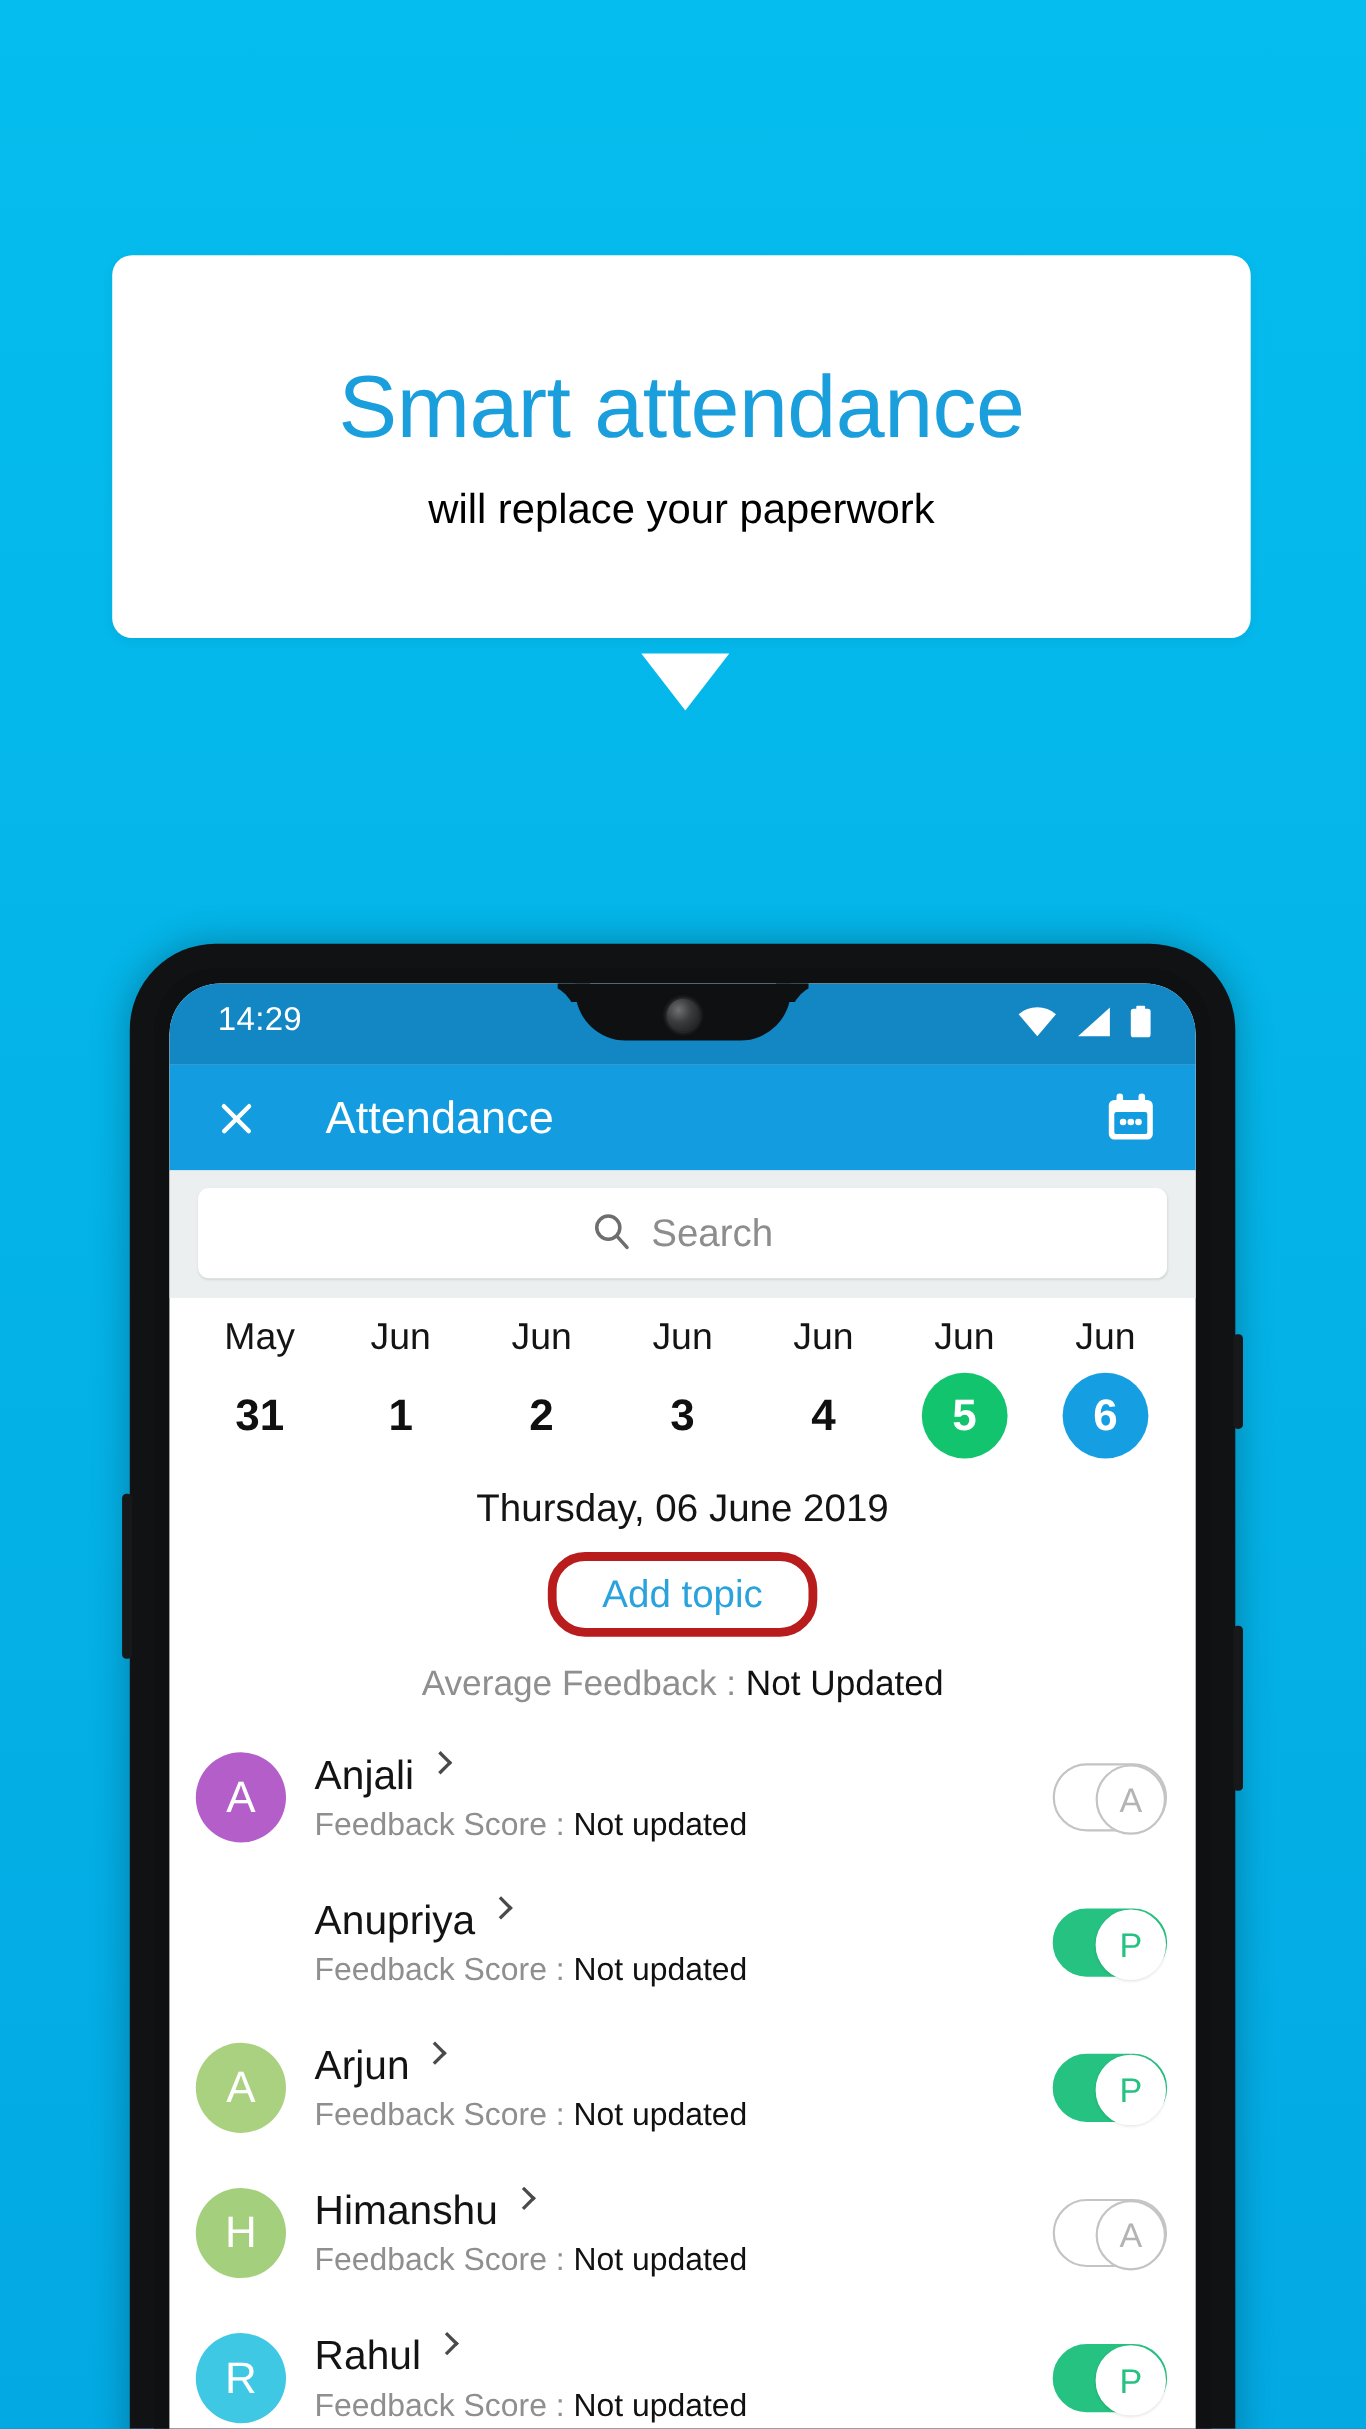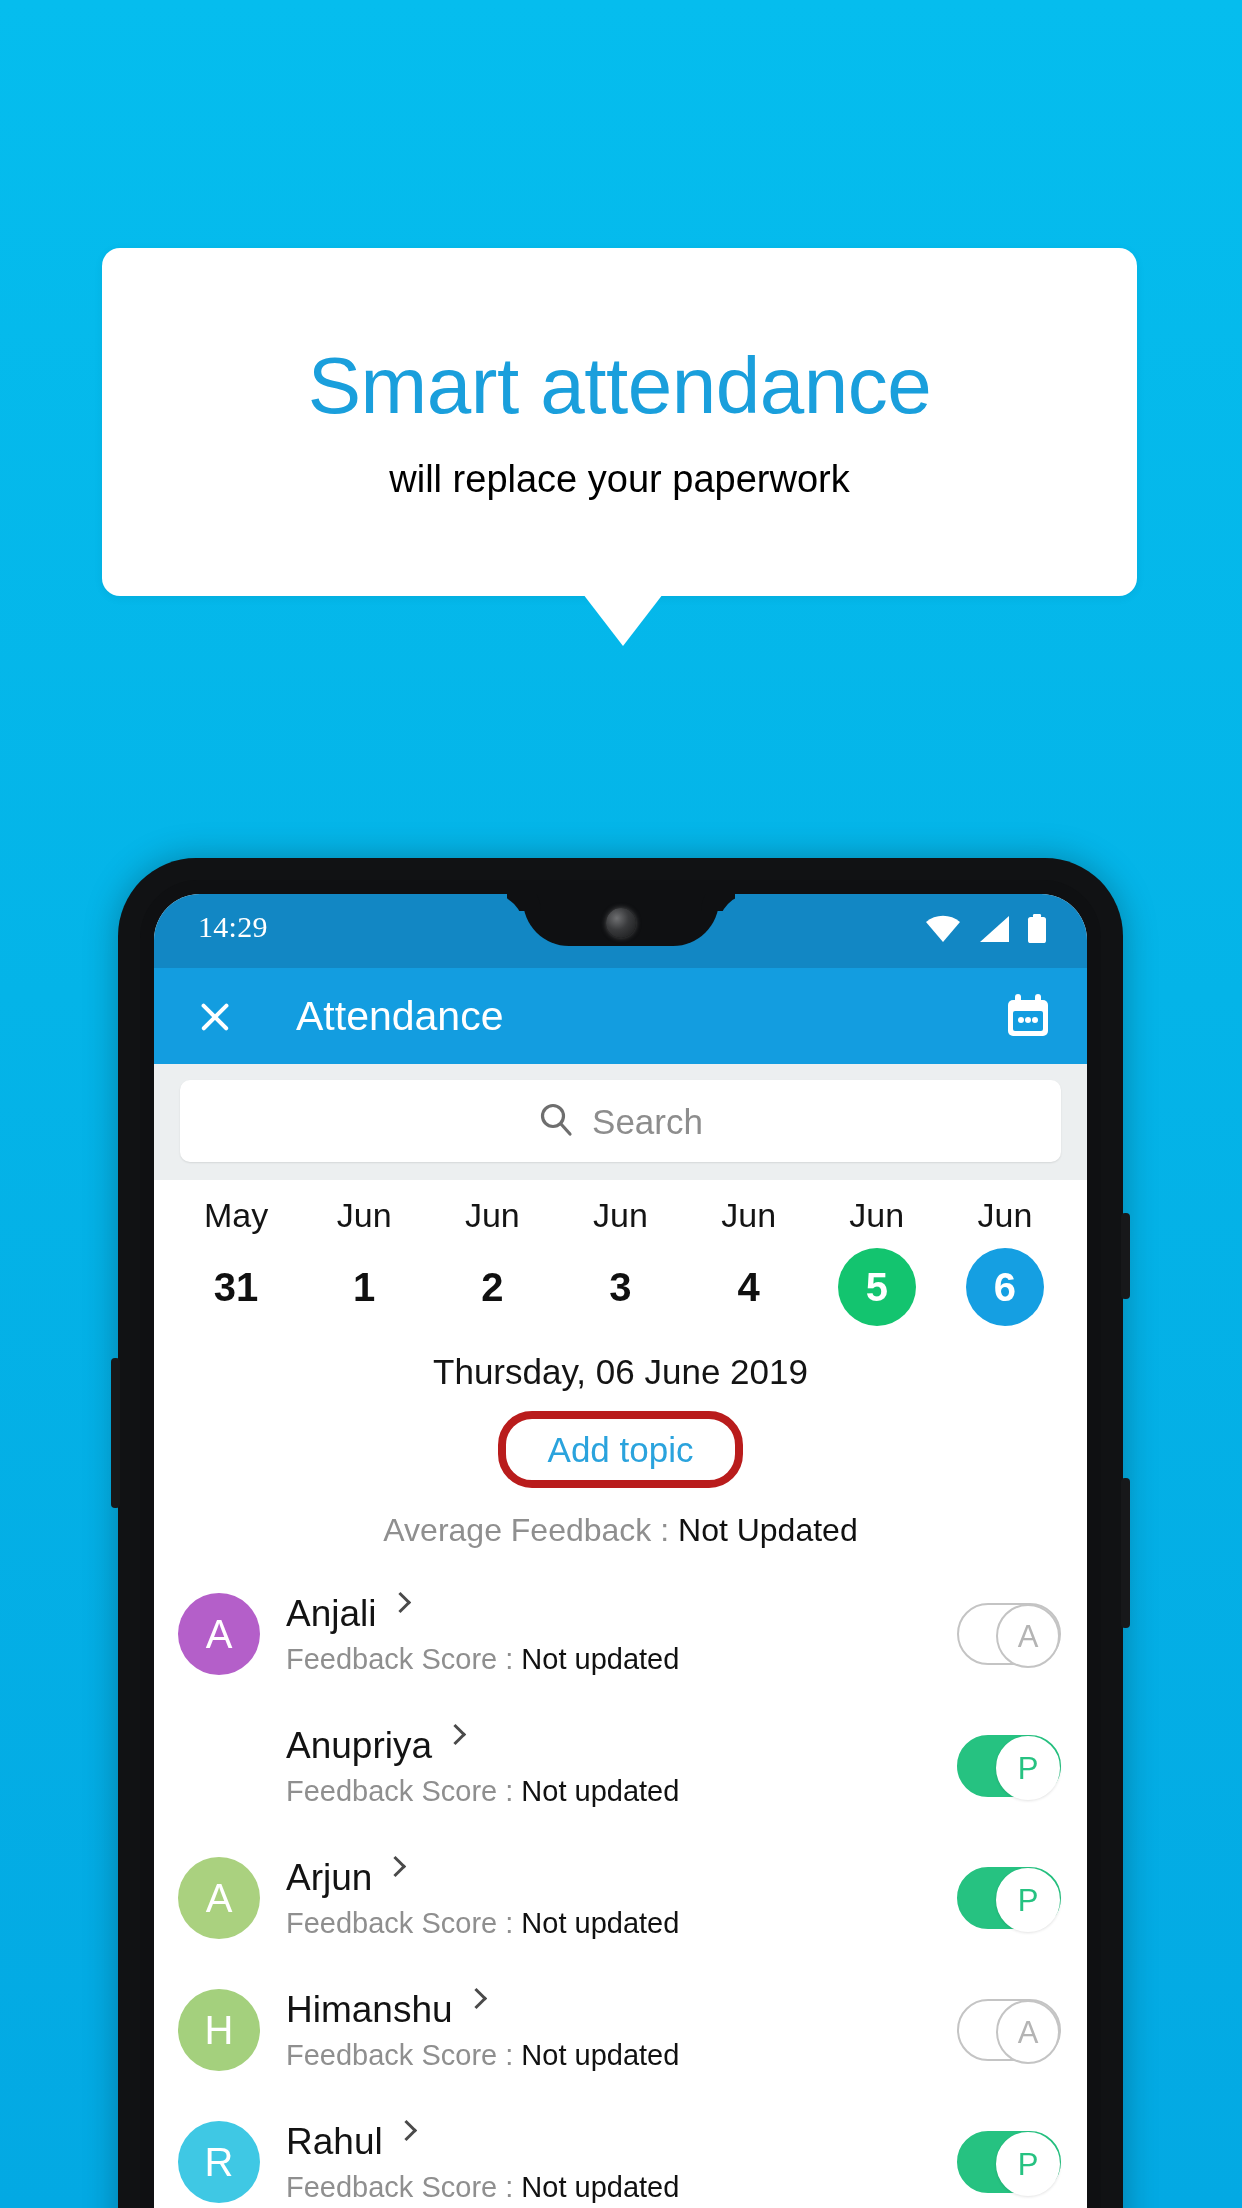--- a/index.html
+++ b/index.html
@@ -9,21 +9,21 @@
     background:#0cb8ea;
   }
   .stage{
     position:relative;width:1242px;height:2208px;
     background:linear-gradient(180deg,#05bdee 0%, #04b4e8 45%, #03a9e3 100%);
     overflow:hidden;
   }
 
   
   .tip-card{
-    position:absolute;left:102px;top:248px;width:1035px;height:348px;
+    position:absolute;left:102px;top:232px;width:1035px;height:348px;
     background:#ffffff;border-radius:18px;
     display:flex;flex-direction:column;align-items:center;justify-content:center;
     box-shadow:0 2px 10px rgba(0,0,0,.06);
   }
   .tip-title{
     font-size:80px;color:#1a9fdc;font-weight:400;letter-spacing:-.5px;
     line-height:1;margin:0 0 34px 0;white-space:nowrap;
   }
   .tip-sub{
     font-size:38px;color:#000000;font-weight:400;line-height:1;white-space:nowrap;
@@ -52,21 +52,21 @@
   .btn-right-1{position:absolute;right:-7px;top:355px;width:9px;height:86px;background:#17181a;border-radius:4px;}
   .btn-right-2{position:absolute;right:-7px;top:620px;width:9px;height:150px;background:#17181a;border-radius:4px;}
   .btn-left-1{position:absolute;left:-7px;top:500px;width:9px;height:150px;background:#17181a;border-radius:4px;}
 
   
   .statusbar{
     position:relative;height:74px;background:#1287c4;
     display:flex;align-items:flex-start;justify-content:space-between;
     padding:18px 40px 0 44px;box-sizing:border-box;
   }
-  .clock{color:#ffffff;font-size:30px;line-height:1;letter-spacing:.3px;font-family:Liberation Serif, serif;}
+  .clock{color:#ffffff;font-size:30px;line-height:1;letter-spacing:.3px;}
   .sysicons{display:flex;align-items:center;gap:17px;margin-top:2px;}
   .notch{
     position:absolute;left:50%;top:0;transform:translateX(-50%);
     width:196px;height:52px;background:#0f1012;
     border-radius:0 0 46px 46px;
   }
   .notch::before,.notch::after{
     content:"";position:absolute;top:0;width:34px;height:34px;
     background:transparent;
   }

